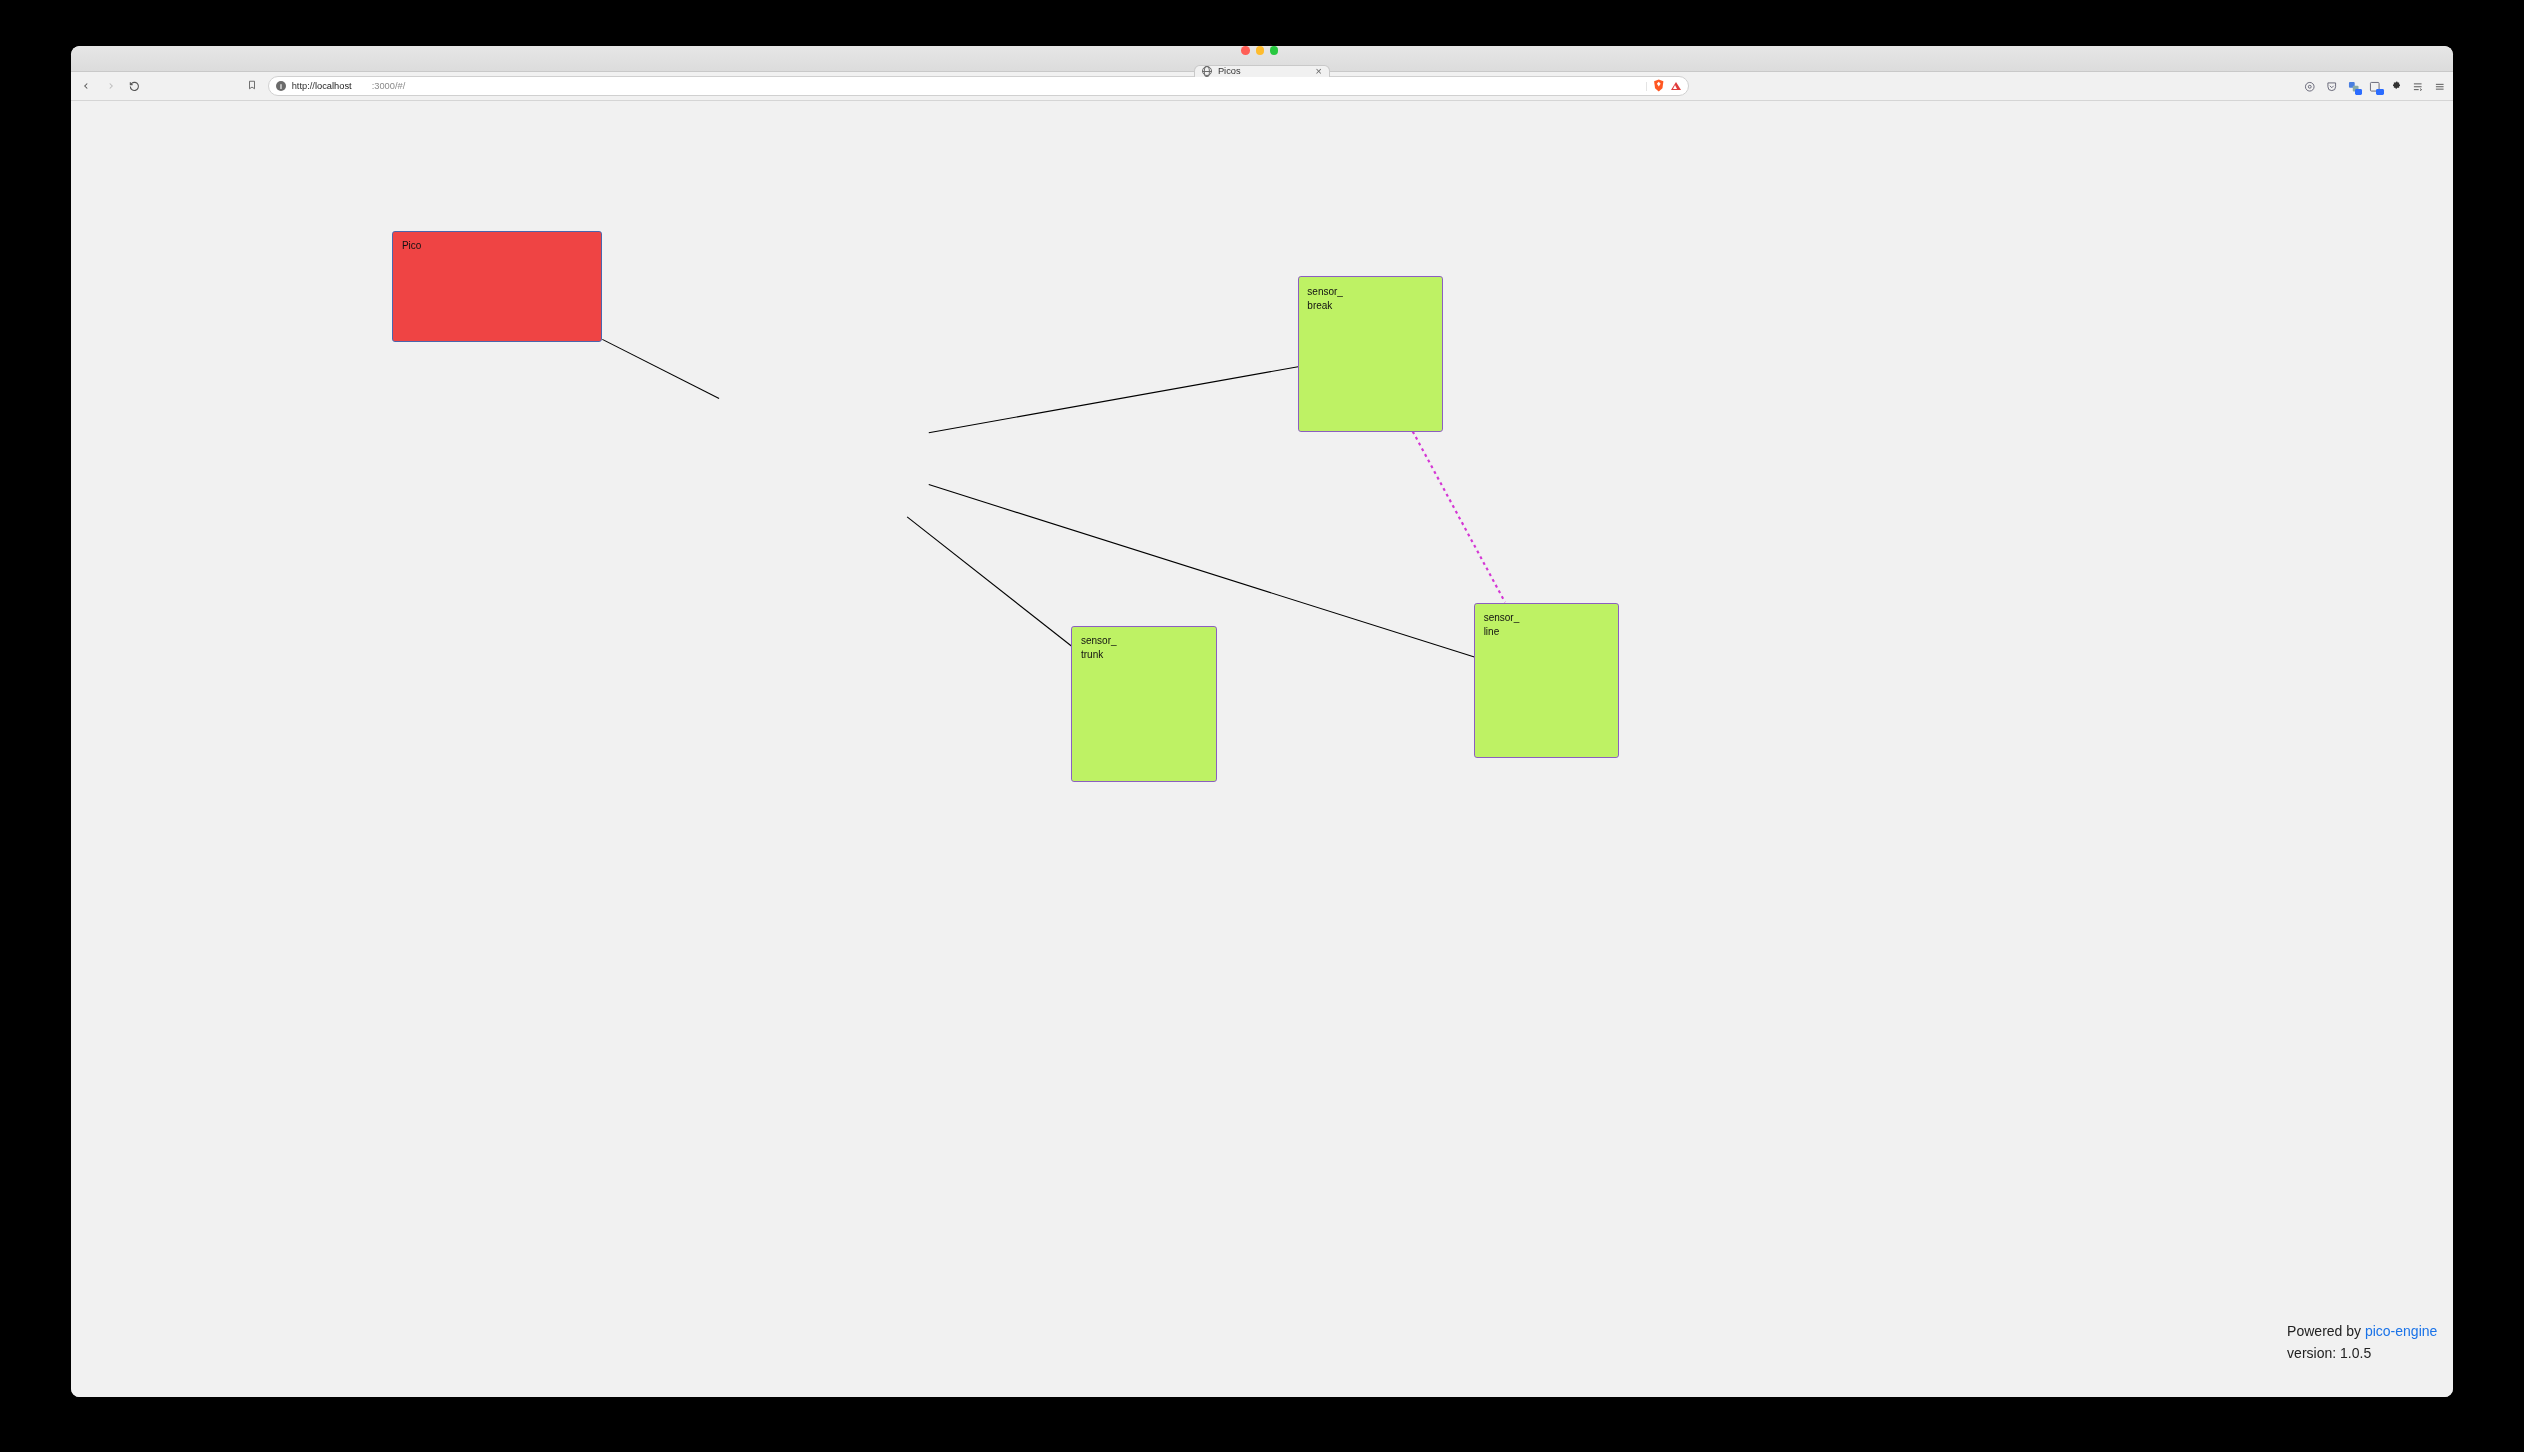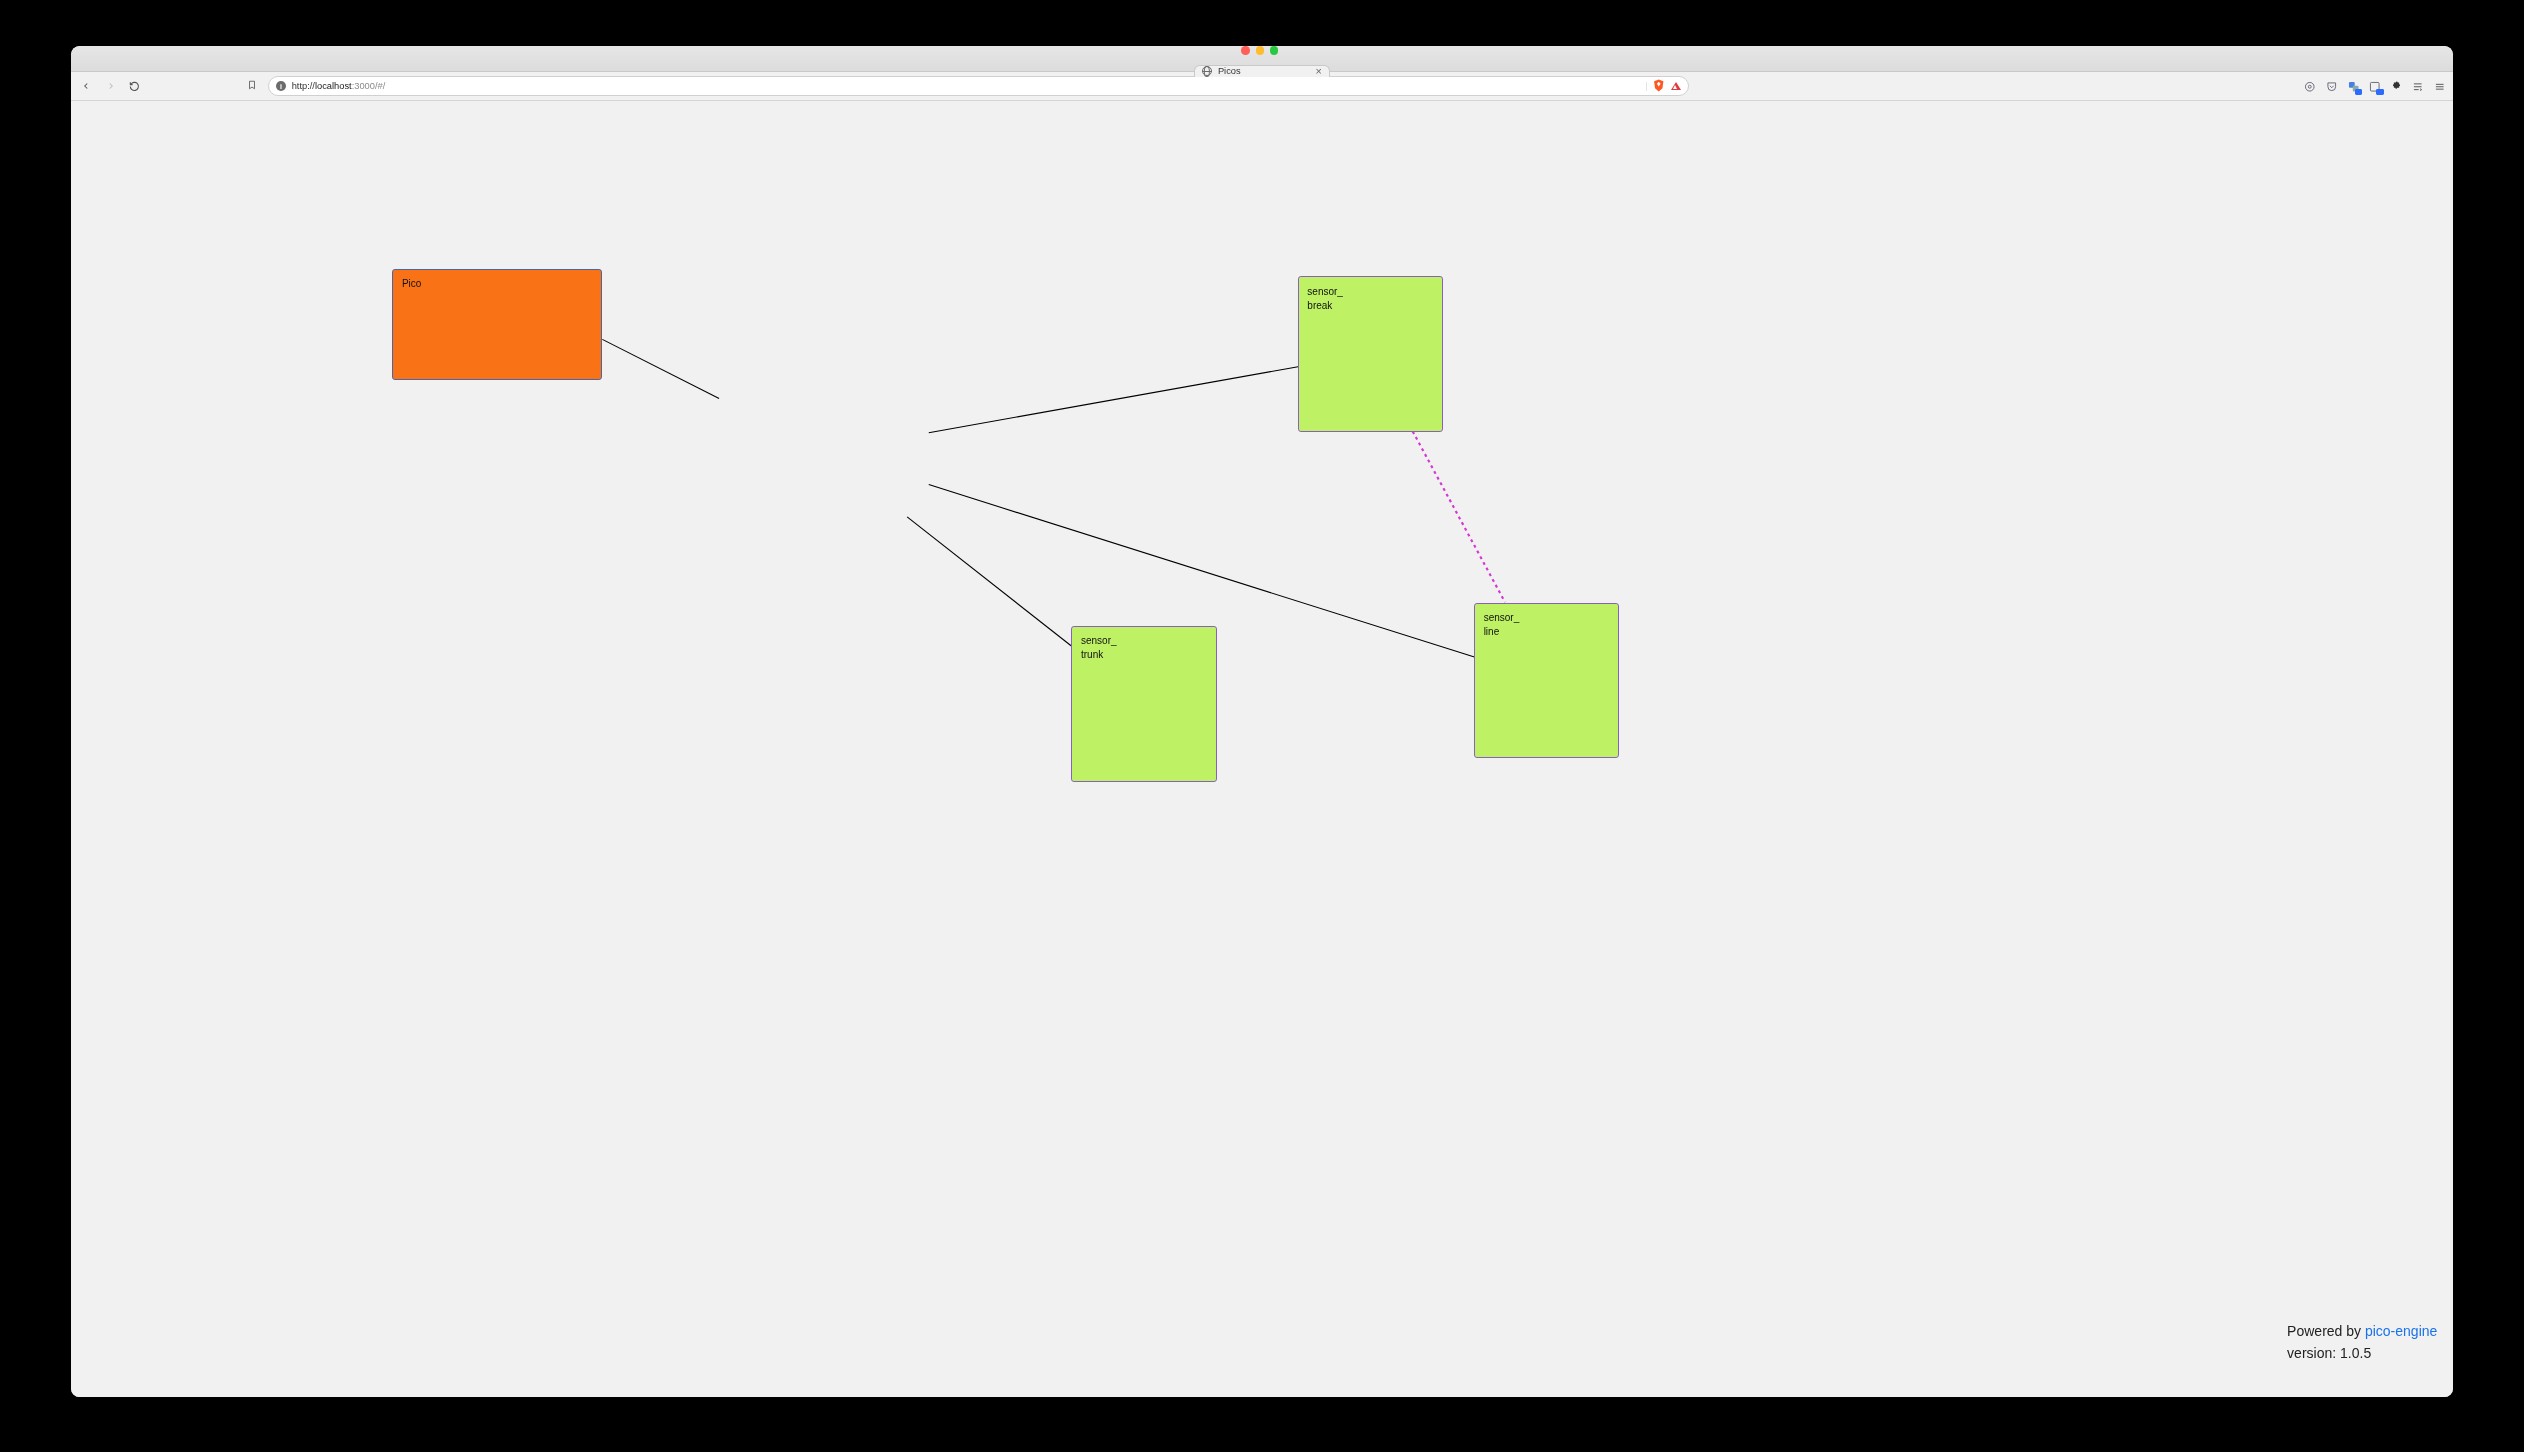--- a/index.html
+++ b/index.html
@@ -74,21 +74,21 @@
     border-radius:10px;
     display:flex;
     align-items:center;
     padding:0 7.2px;
     gap:5.7px;
     color:#333;
     font-size:9.3px;
   }
   .omnibox .info-ic{width:10px;height:10px;border-radius:50%;background:#6b6b6b;color:#fff;display:flex;align-items:center;justify-content:center;font-size:7.2px;font-weight:bold;}
   .url .host{color:#222;text-align:right;}
-  .url .port{color:#8a8a8a;}
+  .url .port{color:#8a8a8a;margin-left:20px;}
   .url .path{color:#8a8a8a;}
   .omnibox-right{margin-left:auto;display:flex;gap:5.7px;align-items:center;}
   .sep{color:#ddd;}
   .brave-ic{color:#ff4f00;}
   .brave-tri{width:0;height:0;border-left:5px solid transparent;border-right:5px solid transparent;border-bottom:8.6px solid #e03a3a;position:relative;}
   .brave-tri::after{content:"";position:absolute;left:-2.9px;top:2.2px;width:0;height:0;border-left:2.9px solid transparent;border-right:2.9px solid transparent;border-bottom:4.3px solid #fff;}
   .ext-area{margin-left:auto;display:flex;gap:8.6px;align-items:center;color:#555;}
   .ext-ic{width:13px;height:13px;display:flex;align-items:center;justify-content:center;}
   .ext-badge{position:relative;}
   .ext-badge::after{content:"";position:absolute;right:-2.2px;bottom:-2.2px;width:7.2px;height:5.7px;background:#2b6cff;border-radius:1.4px;}
@@ -100,21 +100,21 @@
     border-radius:2.9px;
     padding:7.2px 8.6px;
     font-size:10px;
     color:#111;
     box-shadow: none;
     display:flex;
     align-items:flex-start;
     line-height:1.4;
     cursor: move;
   }
-  .node.blue{background:#f97316;border-color:#4b65ad;margin-top:38px;}
+  .node.blue{background:#ef4444;border-color:#4b65ad;}
   .node.pink{background:#e88d8f;border-color:#b85a5c;}
   .node.purple{background:#bef264;border-color:#8b5fc0;}
   .footer-credit{
     position:absolute;
     right:16px;
     bottom:32px;
     color:#222;
     font-size:14px;
     line-height:1.6;
     text-align:left;

